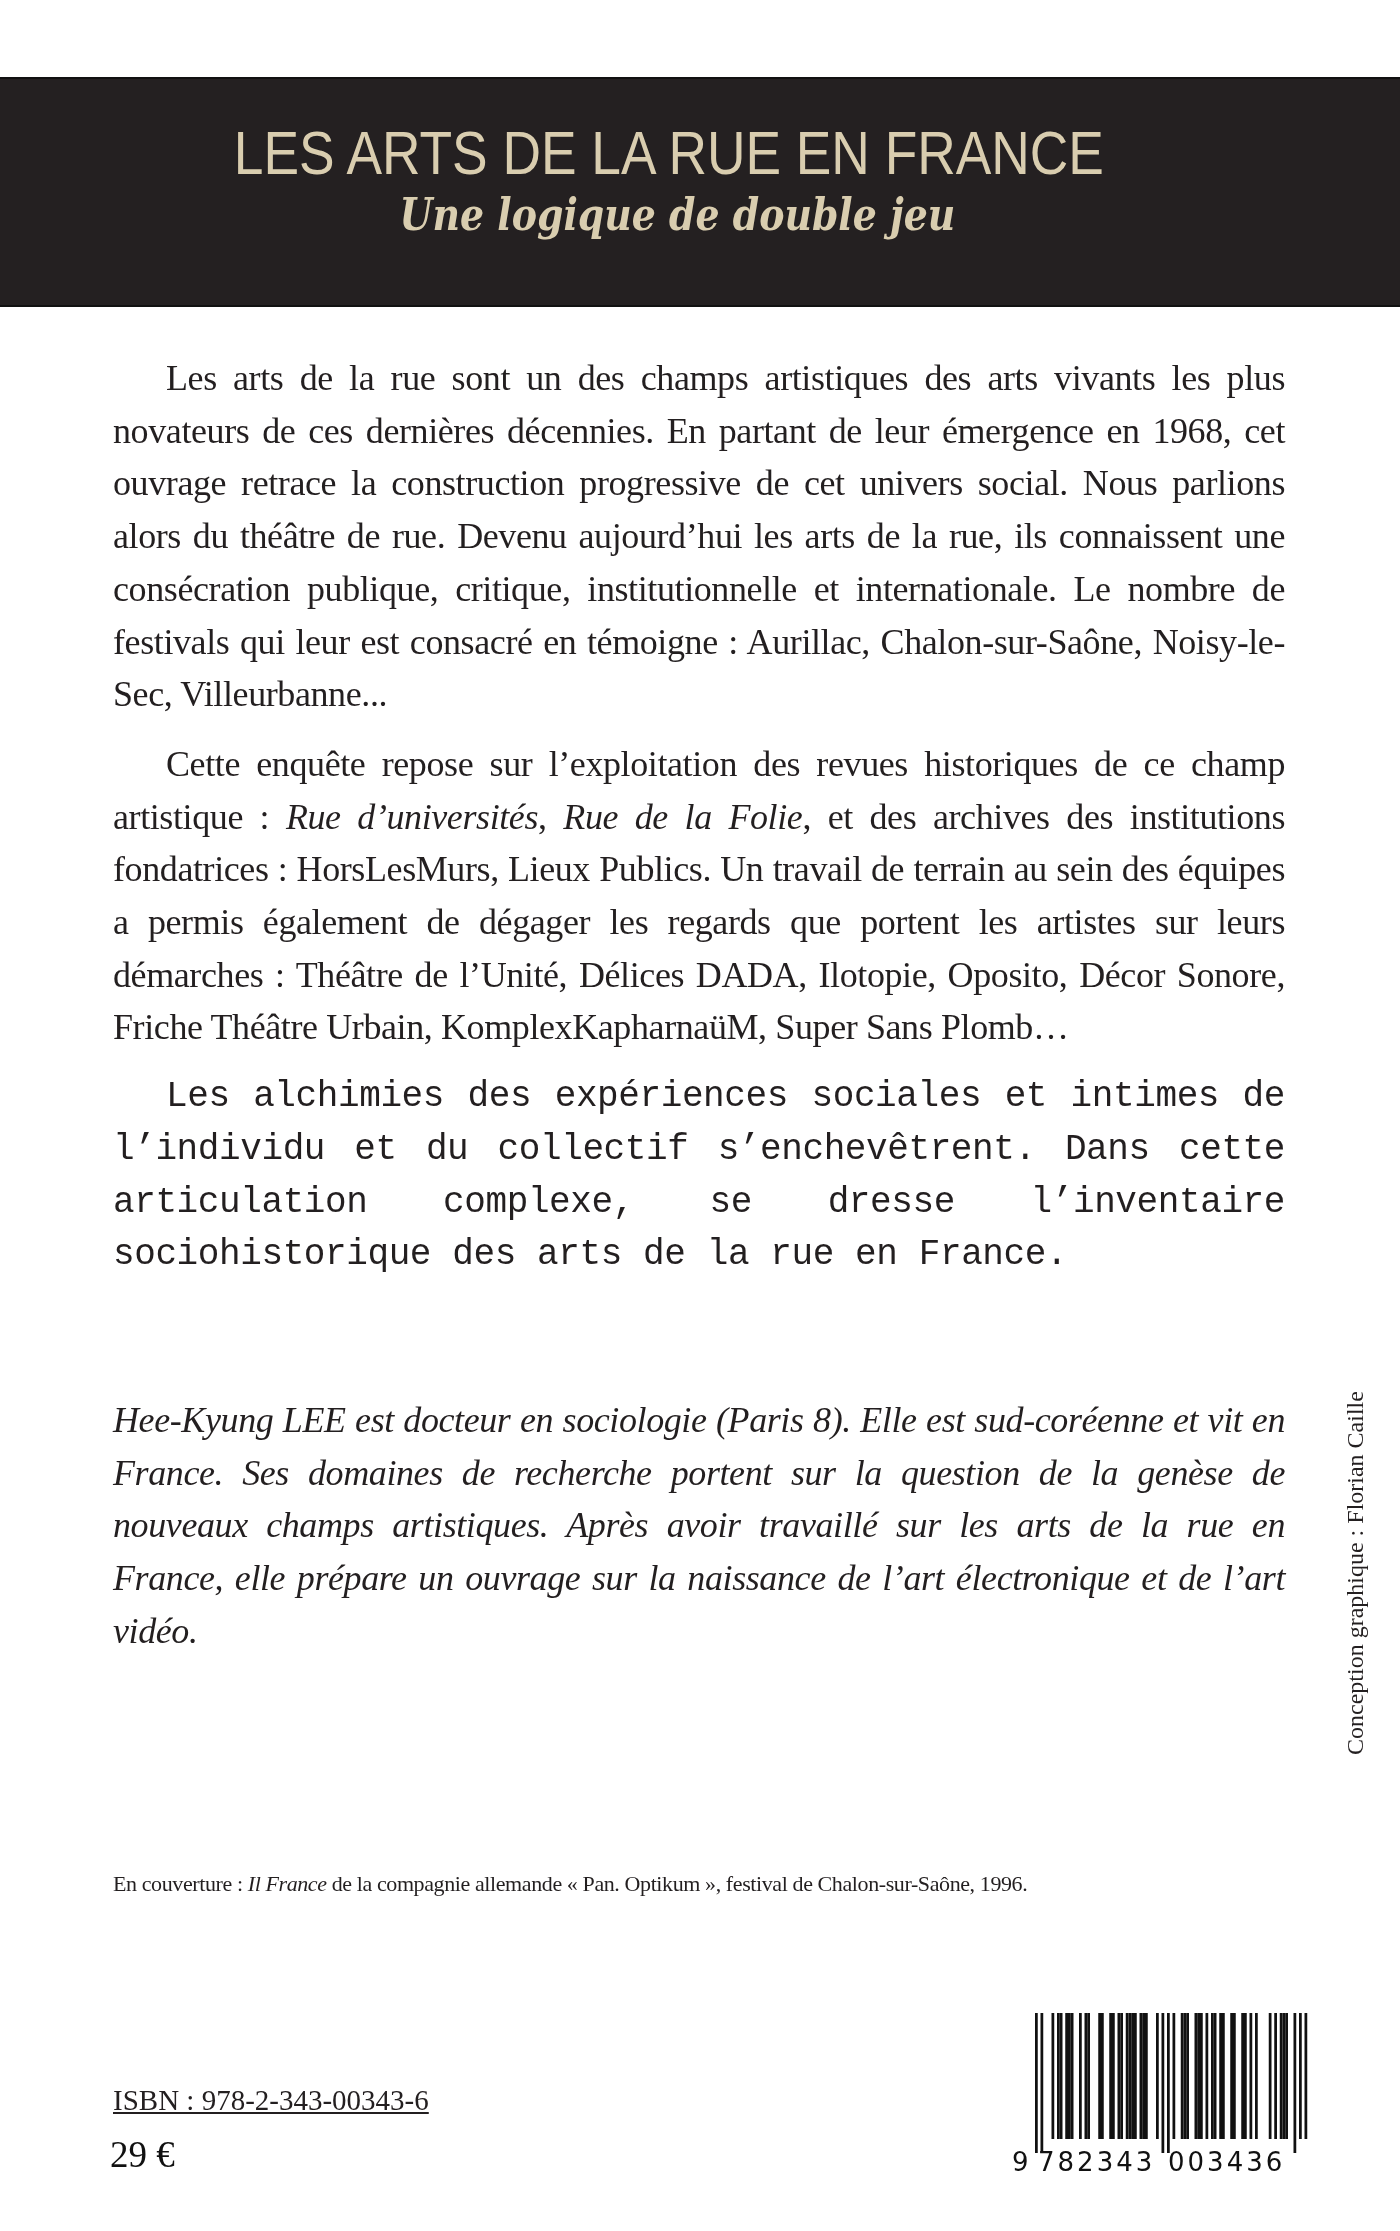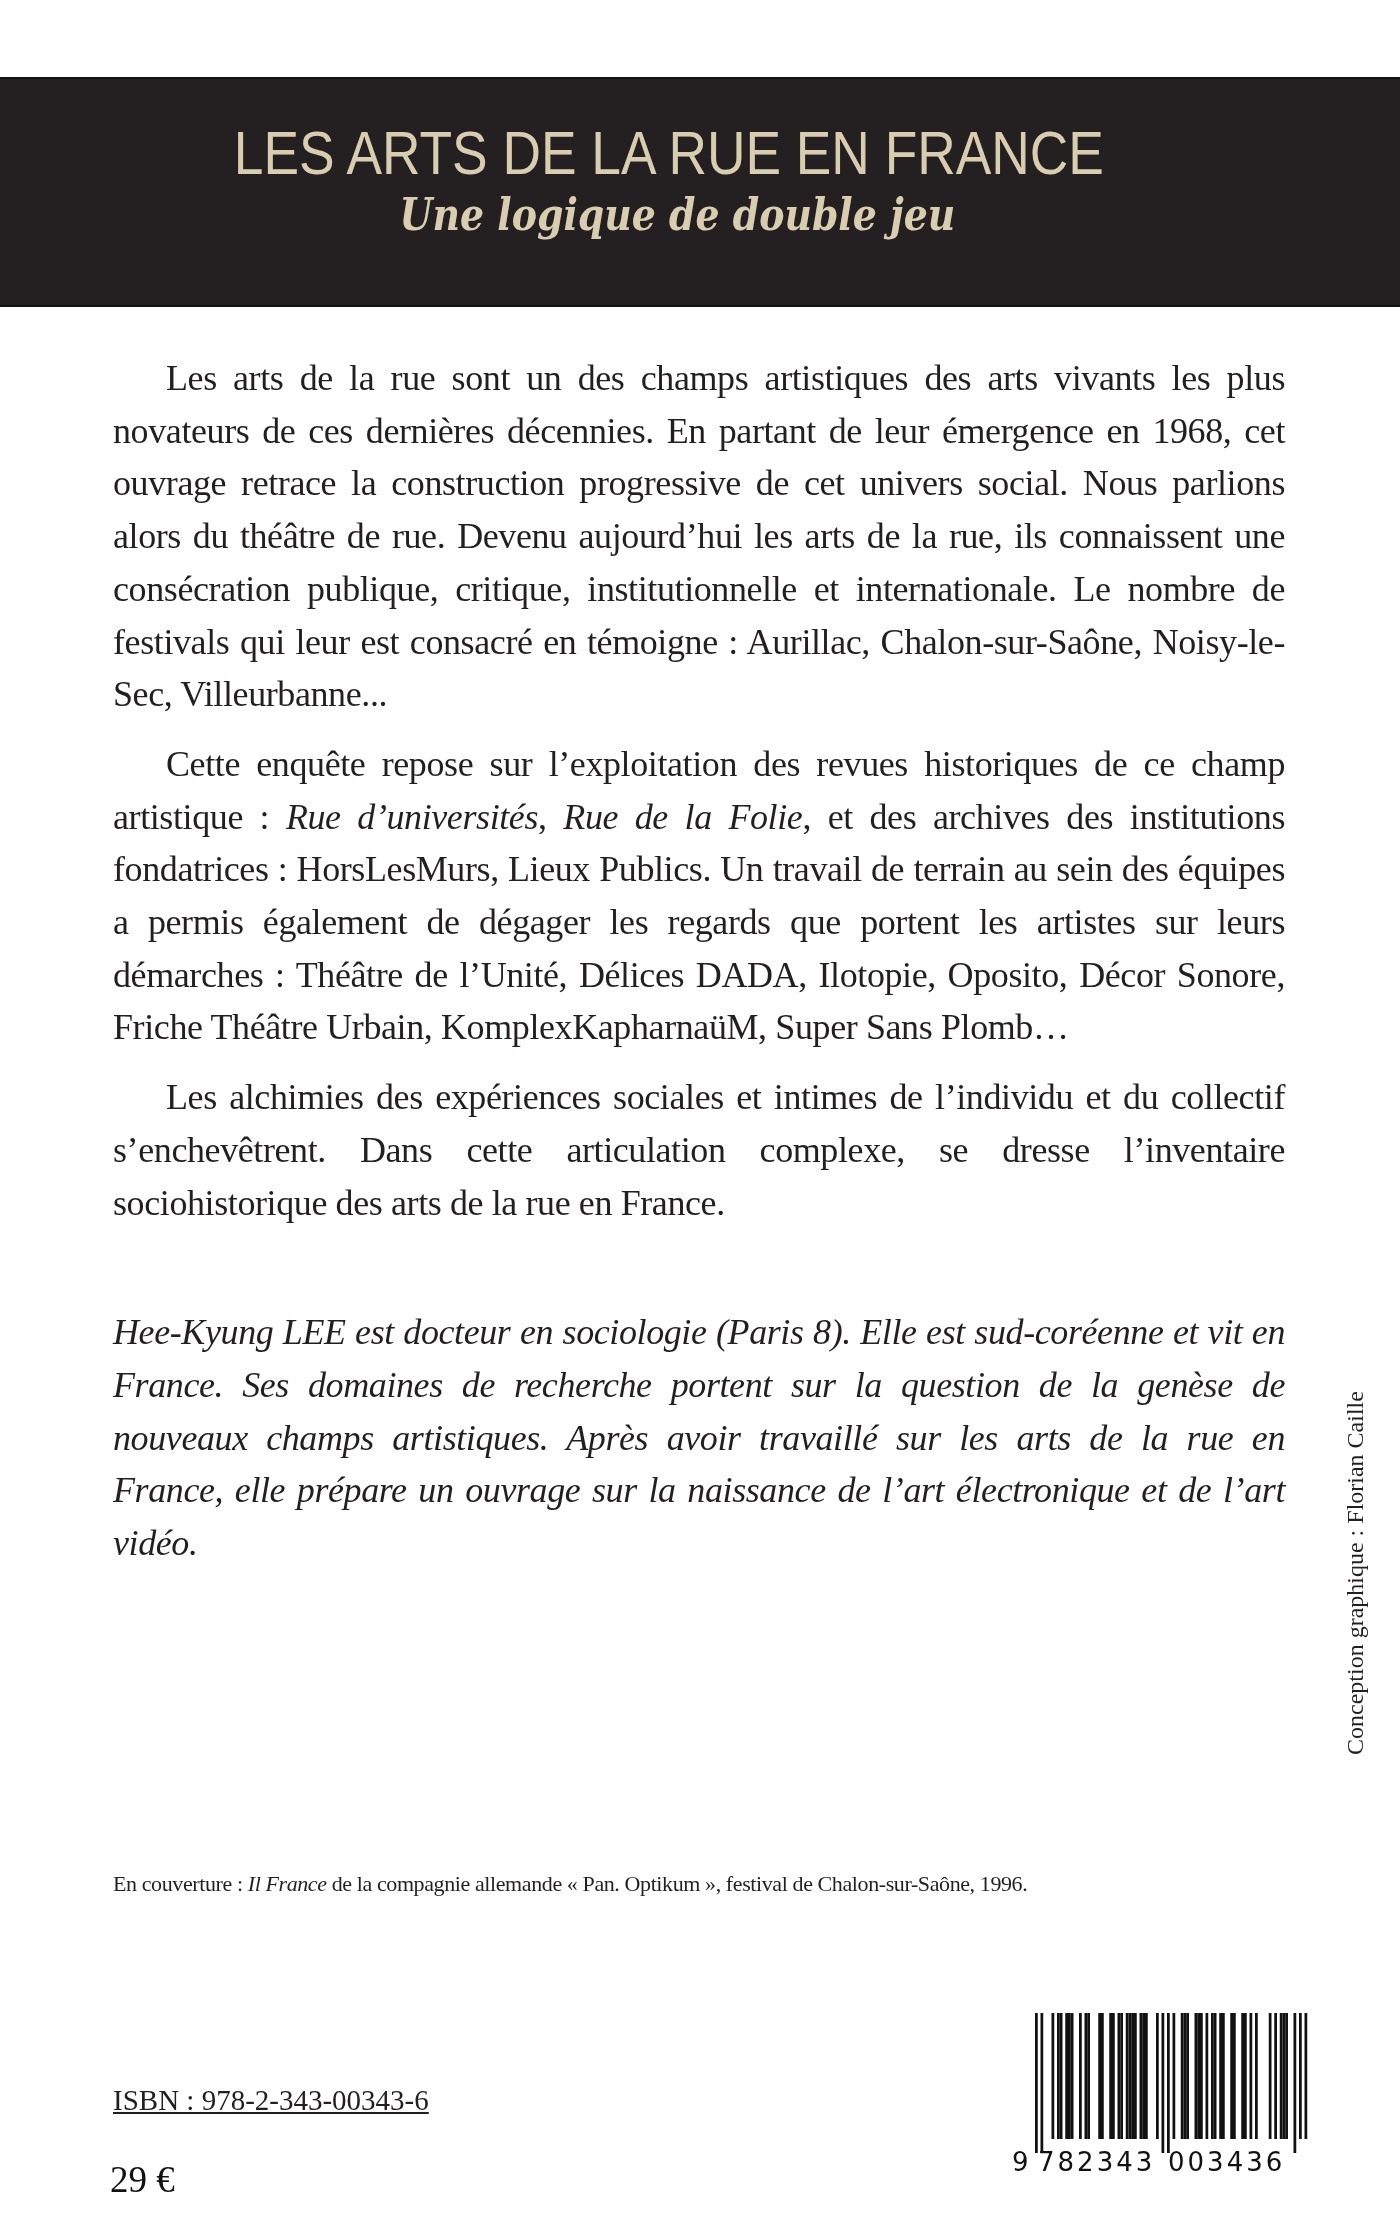--- a/index.html
+++ b/index.html
@@ -13,32 +13,32 @@
            color: #d9cdaf; letter-spacing: 0px; transform: scaleX(0.86); transform-origin: 677px 0;
            white-space: nowrap; line-height: 1; }
   .subtitle { position: absolute; left: 0; width: 1355px; top: 193px; text-align: center;
               font-family: "DejaVu Serif", "Liberation Serif", serif; font-style: italic; font-weight: bold;
               font-size: 44px; color: #d9cdaf; line-height: 1; transform: scaleX(0.86); transform-origin: 677px 0;
               white-space: nowrap; }
 
   .body { position: absolute; left: 113px; width: 1172px; top: 352px; }
   .para { font-size: 36px; line-height: 52.7px; text-align: justify; text-indent: 53px; margin: 0 0 17px 0;
           font-family: "Liberation Serif", "DejaVu Serif", serif; color: #231f20; letter-spacing: -0.4px; }
-  .para.p3 { margin-bottom: 77px; }
+  .para.p3 { margin-bottom: 112px; font-family: Liberation Mono, monospace; }
   .para.bio { font-style: italic; text-indent: 0; }
   .para i { }
 
   .caption { position: absolute; left: 113px; top: 1871px; width: 1200px; font-size: 22px; line-height: 26px;
              color: #231f20; letter-spacing: -0.4px; }
   .credit { position: absolute; left: 1340px; top: 1755px; width: 480px; height: 30px;
             transform: rotate(-90deg); transform-origin: 0 0; font-size: 24px; line-height: 30px;
             color: #231f20; white-space: nowrap; }
 
   .isbn { position: absolute; left: 113px; top: 2086px; font-size: 29px; color: #231f20; line-height: 1; text-decoration: underline; }
-  .price { position: absolute; left: 110px; top: 2136px; font-size: 37px; color: #111; line-height: 1; margin-top: 25px; }
+  .price { position: absolute; left: 110px; top: 2136px; font-size: 37px; color: #111; line-height: 1; }
 
   .barcode { position: absolute; left: 1000px; top: 2013px; width: 310px; height: 160px; }
   .barcode svg { display: block; }
 </style>
 </head>
 <body>
 
 <div class="band"></div>
 <div class="title">LES ARTS DE LA RUE EN FRANCE</div>
 <div class="subtitle">Une logique de double jeu</div>

